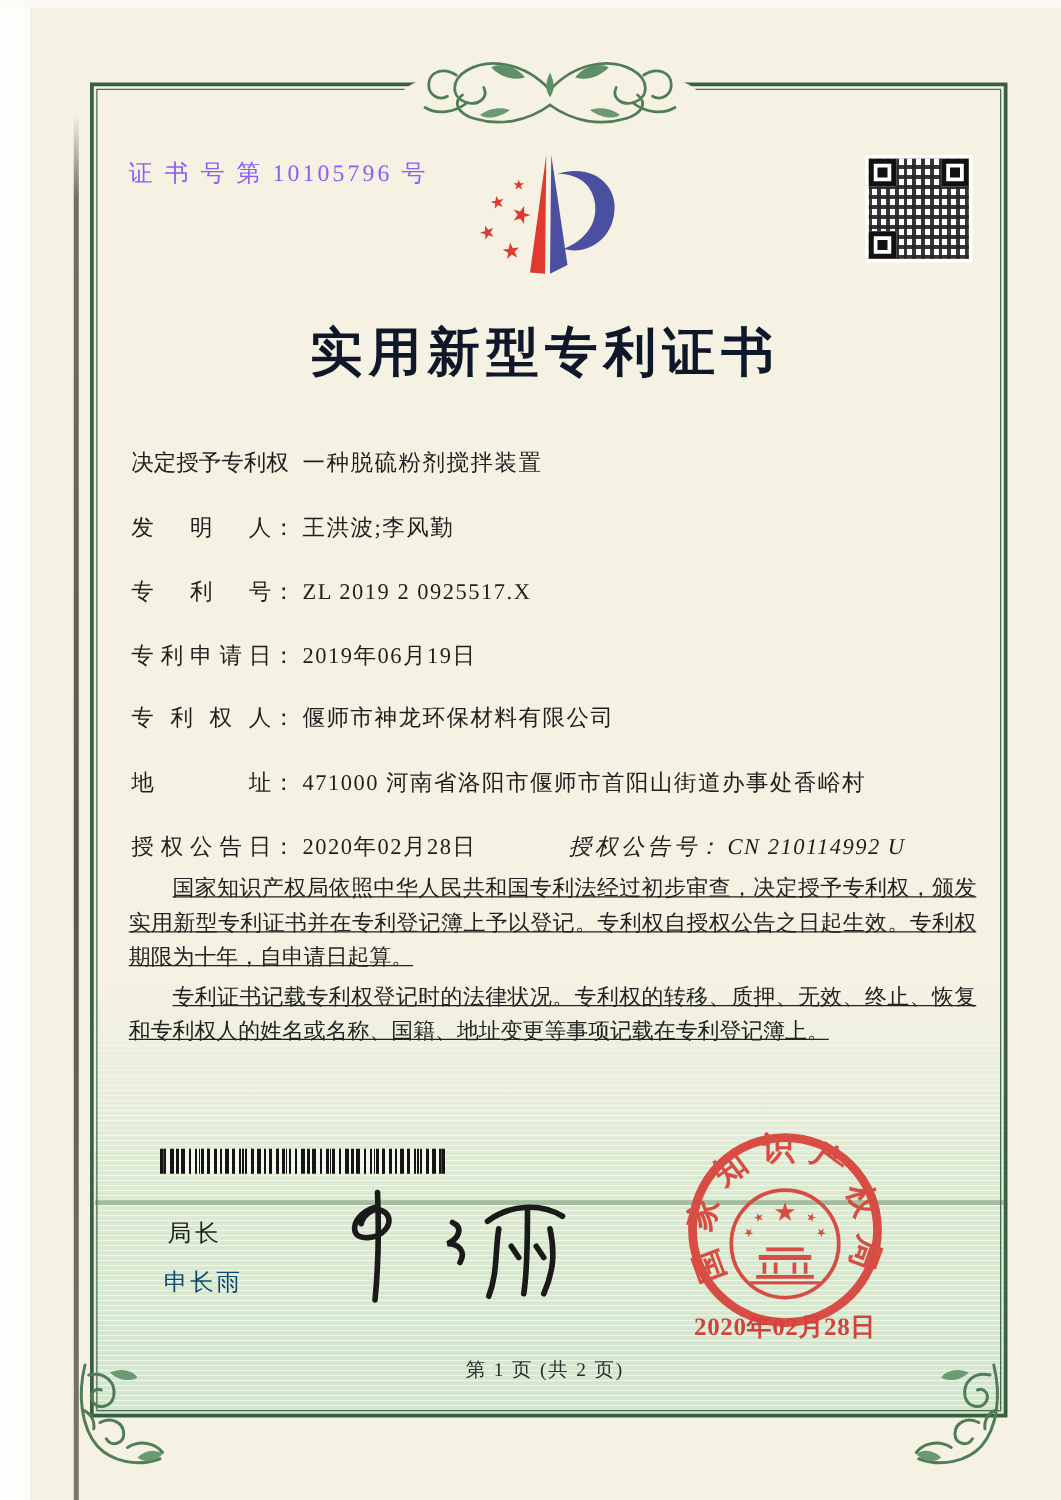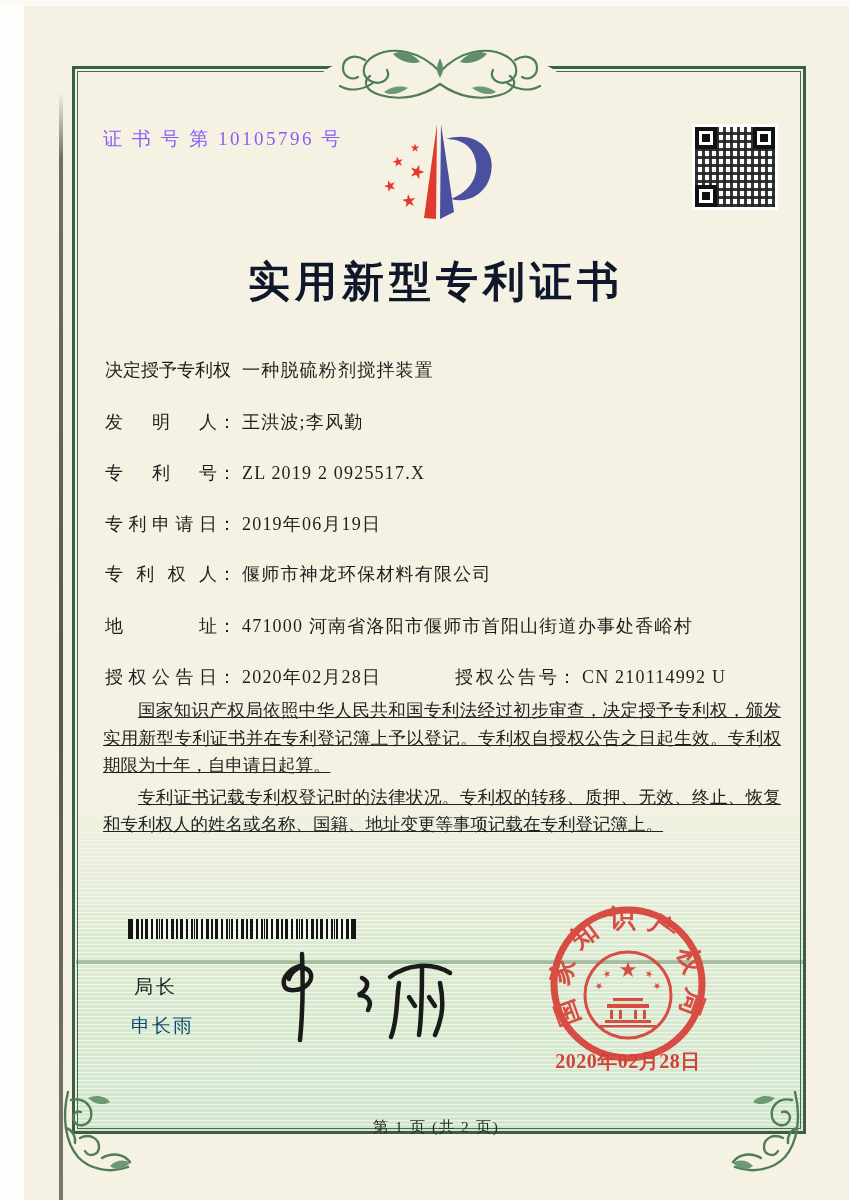--- a/index.html
+++ b/index.html
@@ -36,21 +36,21 @@
   .finder::after{content:"";position:absolute;left:3px;top:3px;width:8px;height:8px;background:#111;}
   .finder.tl{left:3px;top:3px;} .finder.tr{right:3px;top:3px;} .finder.bl{left:3px;bottom:3px;}
   .title{position:absolute;left:72px;top:254px;width:728px;margin:0;text-align:center;
         font-size:42px;font-weight:700;letter-spacing:5px;color:#0f172a;}
   
   .frow{position:absolute;left:105px;font-size:18px;white-space:nowrap;color:#1e1e1e;}
   .flabel{display:inline-block;width:112px;text-align:justify;text-align-last:justify;vertical-align:baseline;}
   .fcolon{margin:0 6px 0 1px;}
   .fvalue{letter-spacing:1.2px;}
   .r1{top:358px}.r2{top:410px}.r3{top:461px}.r4{top:512px}.r5{top:562px}.r6{top:614px}.r7{top:665px}
-  .grant2{position:absolute;left:350px;top:0;}
+  .grant2{position:absolute;left:350px;top:0;font-style:italic;}
   .flabel2{display:inline-block;width:102px;text-align:justify;text-align-last:justify;}
   
   .paras{position:absolute;left:103px;top:697px;width:678px;font-size:17.5px;line-height:27.6px;
         text-align:justify;color:#222;}
   .paras p{margin:0 0 4px 0;text-indent:2em;text-decoration:underline;}
   
   .barcode{position:absolute;left:128px;top:919px;width:222px;height:20px;background-color:rgba(255,255,255,.5);
         border-left:3px solid #141414;border-right:3px solid #141414;
         background-image:repeating-linear-gradient(90deg,#141414 0 2px,transparent 2px 5px),
                          repeating-linear-gradient(90deg,#141414 0 1px,transparent 1px 7px);}
@@ -58,21 +58,21 @@
   .signer-title{position:absolute;left:134px;top:974px;font-size:19px;letter-spacing:3px;color:#202020;}
   .signer-name{position:absolute;left:131px;top:1013px;font-size:19px;letter-spacing:2px;color:#0c4a6e;}
   .signature{position:absolute;left:262px;top:946px;}
   
   .seal{position:absolute;left:537px;top:893px;opacity:.95;}
   .seal-ring-text{font-size:26px;font-weight:700;letter-spacing:11px;fill:#d8453c;}
   .seal-date{position:absolute;left:537px;top:1048px;width:182px;text-align:center;
         font-size:20px;font-weight:600;color:#d2423a;letter-spacing:.5px;white-space:nowrap;}
   
   .page-no{position:absolute;left:72px;top:1086px;width:728px;text-align:center;font-size:15.5px;
-        letter-spacing:1.5px;color:#2a2a2a;margin-top:31px;}
+        letter-spacing:1.5px;color:#2a2a2a;}
   .footer-note{position:absolute;left:72px;top:1158px;width:728px;text-align:center;font-size:18px;
         font-weight:700;letter-spacing:4px;color:#a21caf;margin-top:44px;}
 </style>
 </head>
 <body>
 
 <div class="scan">
   <div class="paper">
     <div class="strip-left"></div>
     <div class="strip-top"></div>

